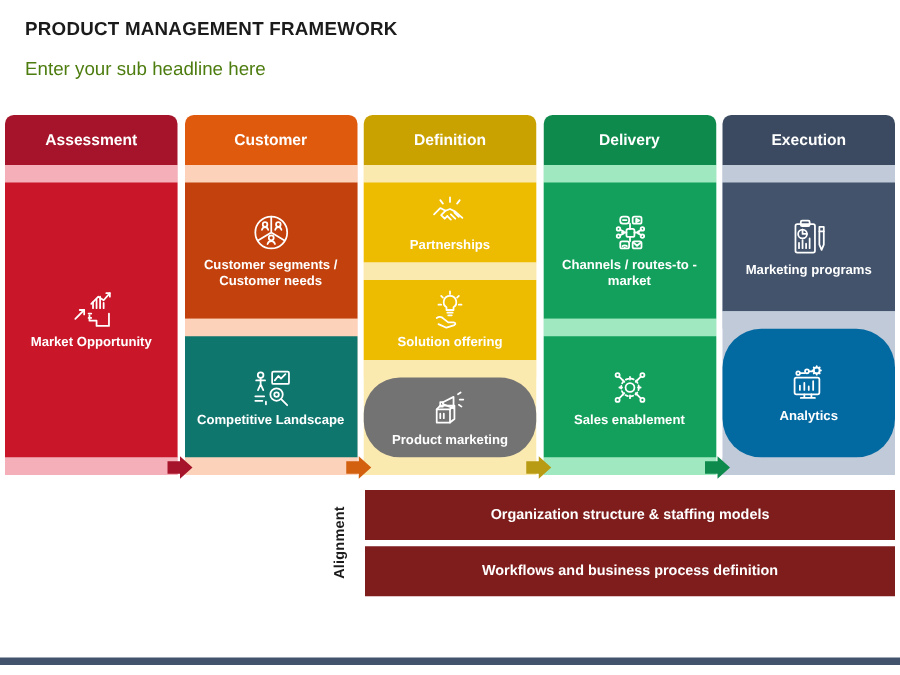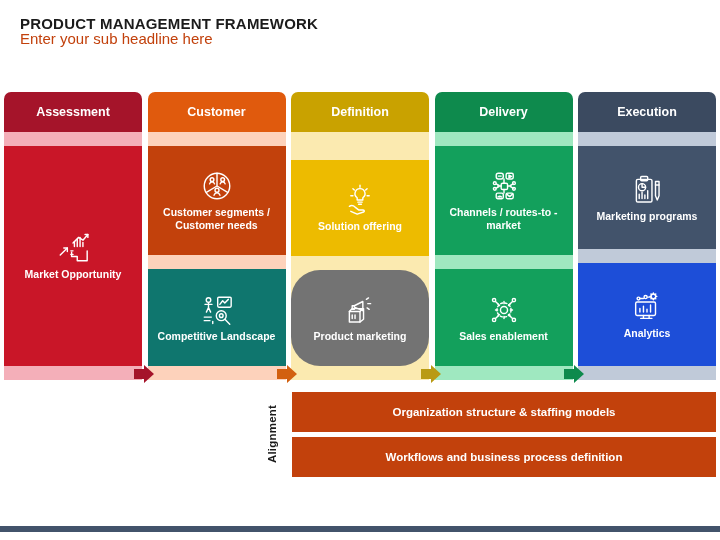--- a/index.html
+++ b/index.html
@@ -21,23 +21,23 @@
     left: 20px;
     top: 15px;
     font-size: 15px;
     font-weight: bold;
     color: #1b1b1b;
     letter-spacing: 0.2px;
   }
   #page-subtitle {
     position: absolute;
     left: 20px;
-    top: 30px;
+    top: 47px;
     font-size: 15px;
-    color: #c2410c;
+    color: #4d7c0f;
   }
 
   
   #columns {
     position: absolute;
     left: 4px;
     top: 92px;
     width: 712px;
     height: 308px;
   }
@@ -128,21 +128,21 @@
     left: 33px;
     top: 0;
     width: 424px;
     height: 85px;
     display: flex;
     flex-direction: column;
     justify-content: space-between;
   }
   .align-bar {
     height: 40px;
-    background: #c2410c;
+    background: #7f1d1d;
     color: #ffffff;
     display: flex;
     align-items: center;
     justify-content: center;
     font-size: 11.5px;
     font-weight: bold;
   }
 
   
   #footer-bar {
@@ -211,20 +211,29 @@
             </svg></span>
           <span class="label">Competitive Landscape</span>
         </div>
         <div class="band" style="height: 14px; background: rgb(253, 210, 187);"></div>
       </div>
     </div>
     <div class="column" style="left: 287px;">
       <div class="col-header" style="background: rgb(201, 162, 0);">Definition</div>
       <div class="col-body" style="background: rgb(251, 234, 176);">
         <div class="band" style="height: 14px; background: rgb(251, 234, 176);"></div>
+        <div class="card" style="background: rgb(237, 187, 0);">
+          <span class="icon"><svg width="34" height="34" viewBox="0 0 48 48" fill="none" stroke="#ffffff" stroke-width="2" stroke-linecap="round" stroke-linejoin="round">
+              <path d="M6 26l7-7 6 3 5-2 6 3 8 7"></path>
+              <path d="M19 22l-5 5 4 4 3-3"></path>
+              <path d="M21 28l4 4M25 26l5 5M29 24l5 5"></path>
+              <path d="M24 12v-5M32 14l3-4M16 14l-3-4"></path>
+            </svg></span>
+          <span class="label">Partnerships</span>
+        </div>
         <div class="band" style="height: 14px; background: rgb(251, 234, 176);"></div>
         <div class="card" style="background: rgb(237, 187, 0);">
           <span class="icon"><svg width="34" height="34" viewBox="0 0 48 48" fill="none" stroke="#ffffff" stroke-width="2" stroke-linecap="round" stroke-linejoin="round">
               <path d="M24 8a7 7 0 0 0-4 12.8V24h8v-3.2A7 7 0 0 0 24 8z"></path>
               <path d="M21 27h6M22 30h4"></path>
               <path d="M24 3v3M34 8l-2 2M14 8l2 2M37 18h-3M14 18h-3"></path>
               <path d="M9 33c3-2 6-1 8 1l5 4h6c2 0 3 2 1 3l-9 3-9-4"></path>
             </svg></span>
           <span class="label">Solution offering</span>
         </div>
@@ -294,21 +303,21 @@
               <rect x="15" y="5" width="10" height="6" rx="1.5"></rect>
               <circle cx="17" cy="20" r="5"></circle>
               <path d="M17 15v5h5"></path>
               <path d="M13 36v-6M17 36v-9M21 36v-5M25 36v-11"></path>
               <path d="M36 12h5v20l-2.5 6L36 32z"></path>
               <path d="M36 17h5"></path>
             </svg></span>
           <span class="label">Marketing programs</span>
         </div>
         <div class="band" style="height: 14px; background: rgb(192, 202, 217);"></div>
-        <div class="card" style="background: #1d4ed8;">
+        <div class="card" style="background: #0369a1; border-radius: 31px;">
           <span class="icon"><svg width="34" height="34" viewBox="0 0 48 48" fill="none" stroke="#ffffff" stroke-width="2" stroke-linecap="round" stroke-linejoin="round">
               <rect x="8" y="17" width="28" height="19" rx="2"></rect>
               <path d="M19 36v4M27 36v4M15 40h16"></path>
               <path d="M14 31v-5M19 31v-8M24 31v-4M29 31v-10"></path>
               <circle cx="33" cy="9" r="3.4"></circle>
               <path d="M33 4.2v1.6M33 12.2v1.6M28.2 9h1.6M36.2 9h1.6M29.6 5.6l1.1 1.1M35.3 11.3l1.1 1.1M29.6 12.4l1.1-1.1M35.3 6.7l1.1-1.1"></path>
               <circle cx="22" cy="10" r="2.2"></circle>
               <circle cx="12" cy="12" r="2"></circle>
               <path d="M14 12h5M25 10h4"></path>
             </svg></span>

